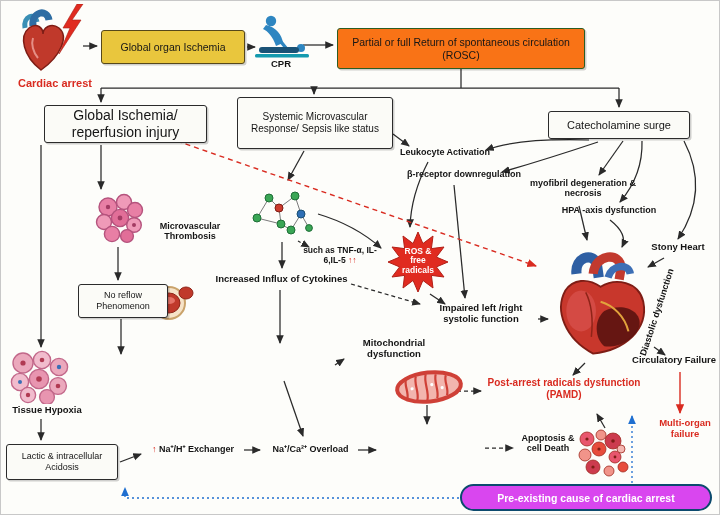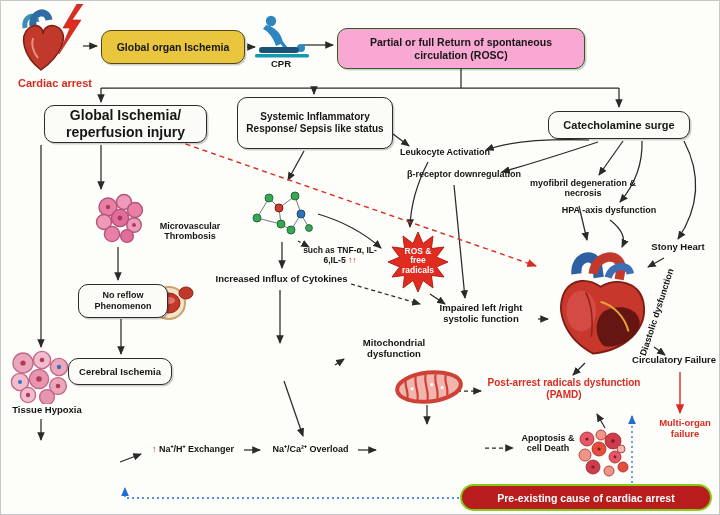--- a/index.html
+++ b/index.html
@@ -1,27 +1,27 @@
 <!DOCTYPE html>
 <html><head>
 <meta charset="utf-8">
 <style>
   *{margin:0;padding:0;box-sizing:border-box}
   body{font-family:"Liberation Sans",sans-serif;background:#e9e9e9}
   .canvas{position:relative;width:720px;height:515px;background:#fdfdfa;border:1px solid #c8c8c8;overflow:hidden}
   svg.layer{position:absolute;left:0;top:0;width:720px;height:515px;z-index:1;pointer-events:none}
-  .box{position:absolute;z-index:3;background:#fbfbf7;border:1.4px solid #2b2b2b;border-radius:10px;
-       display:flex;align-items:center;justify-content:center;text-align:center;font-weight:bold;
+  .box{position:absolute;z-index:3;background:#fbfbf7;border:1.4px solid #2b2b2b;border-radius:3px;
+       display:flex;align-items:center;justify-content:center;text-align:center;font-weight:normal;
        color:#161616;box-shadow:1.5px 1.5px 0 rgba(0,0,0,.18);padding:2px 7px;line-height:1.18}
   .lbl{position:absolute;z-index:3;color:#141414;text-align:center;line-height:1.15;font-weight:bold}
   .red{color:#d92b20}
   .ico{position:absolute;z-index:2}
   .yellow{background:#e9c63d;border-color:#56481a}
-  .green{background:#f9a8d4;border-color:#2c5d22}
-  .pill{position:absolute;z-index:3;background:#b91c1c;border:2px solid #84cc16;border-radius:14px;
+  .green{background:#f97316;border-color:#2c5d22}
+  .pill{position:absolute;z-index:3;background:#d946ef;border:2px solid #0c4a6e;border-radius:14px;
         color:#fff;font-weight:bold;display:flex;align-items:center;justify-content:center;text-align:center}
   .rosw{position:absolute;z-index:3;color:#fff;font-weight:bold;text-align:center;line-height:1.1}
 </style>
 </head>
 <body>
 
 <div class="canvas">
 
   <svg class="layer" viewBox="0 0 720 515">
     <defs>
@@ -221,28 +221,28 @@
         <circle cx="42" cy="30" r="1.4"></circle>
     </g>
   </svg>
 
   <div class="box yellow" style="left:100px;top:29px;width:144px;height:34px;font-size:10.5px">Global organ Ischemia</div>
 
   <div class="box green" style="left:336px;top:27px;width:248px;height:41px;font-size:10.5px">Partial or full Return of spontaneous circulation (ROSC)</div>
 
   <div class="box" style="left:43px;top:104px;width:163px;height:38px;font-size:14px">Global Ischemia/ reperfusion injury</div>
 
-  <div class="box" style="left:236px;top:96px;width:156px;height:52px;font-size:10px">Systemic Inflammatory Response/ Sepsis like status</div>
+  <div class="box" style="left:236px;top:96px;width:156px;height:52px;font-size:10px">Systemic Microvascular Response/ Sepsis like status</div>
 
   <div class="box" style="left:547px;top:110px;width:142px;height:28px;font-size:11px">Catecholamine surge</div>
 
   <div class="box" style="left:77px;top:283px;width:90px;height:34px;font-size:9px">No reflow Phenomenon</div>
 
-  <div class="box" style="left:67px;top:357px;width:104px;height:27px;font-size:9.5px">Cerebral Ischemia</div>
-
+
+  <div class="box" style="left:5px;top:443px;width:112px;height:36px;font-size:9px">Lactic &amp; intracellular Acidosis</div>
 
   <div class="pill" style="left:459px;top:483px;width:252px;height:27px;font-size:10.5px">Pre-existing cause of cardiac arrest</div>
 
   <div class="lbl red" style="left:6px;top:76px;width:96px;font-size:11px">Cardiac arrest</div>
 
   <div class="lbl" style="left:258px;top:58px;width:44px;font-size:9.5px">CPR</div>
 
   <div class="lbl" style="left:388px;top:146px;width:112px;font-size:9px">Leukocyte Activation</div>
 
   <div class="lbl" style="left:398px;top:168px;width:130px;font-size:9px">β-receptor downregulation</div>

